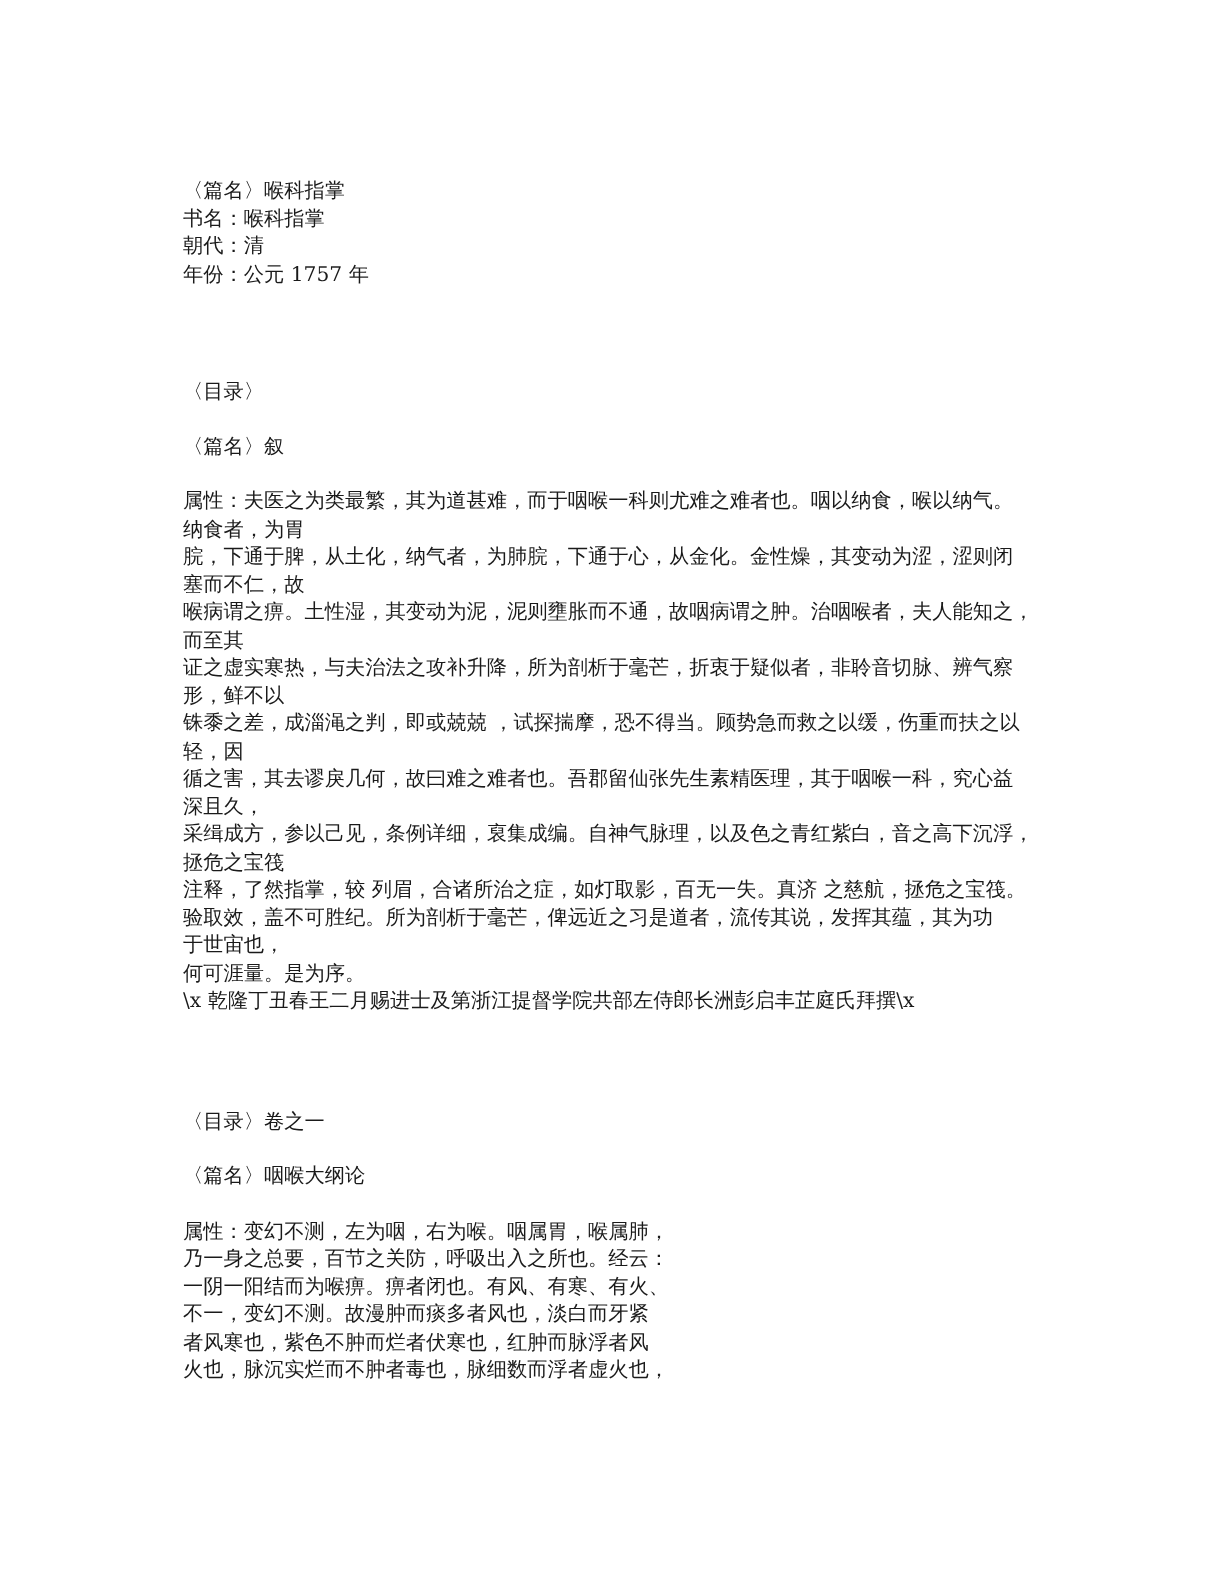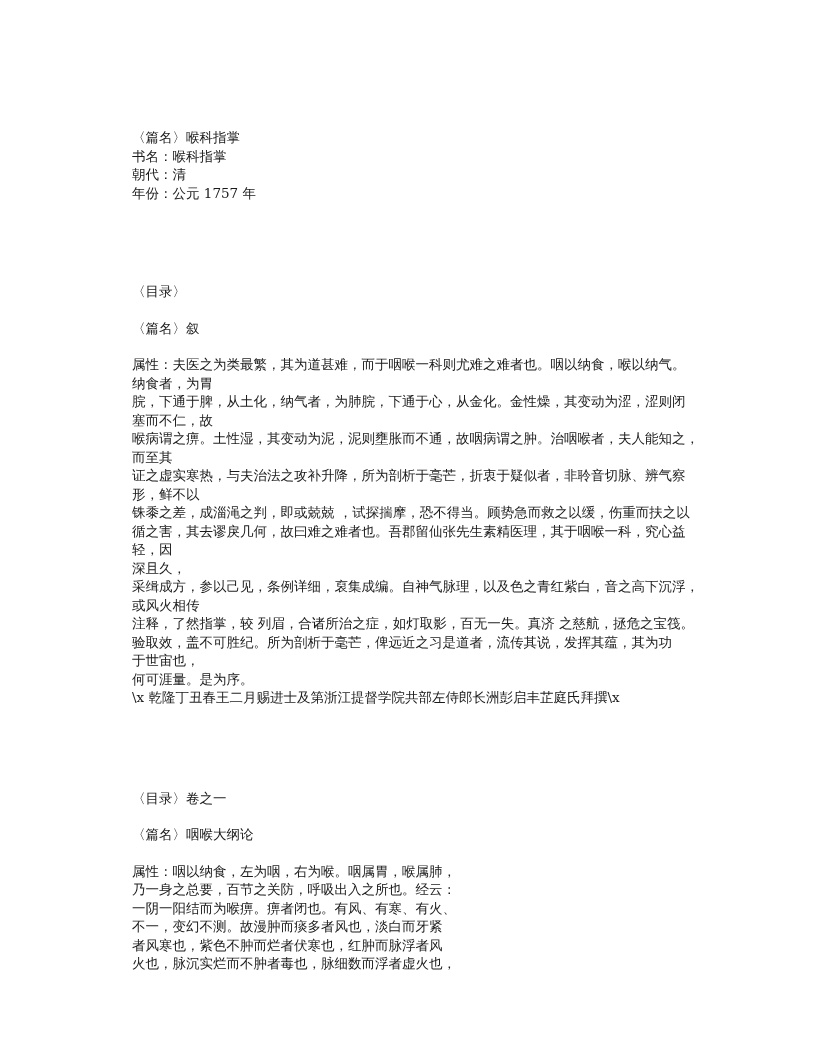--- a/index.html
+++ b/index.html
@@ -1,20 +1,20 @@
 <!DOCTYPE html>
 <html><head>
   <meta charset="utf-8">
   <style>
     html, body { margin: 0; padding: 0; background: #ffffff; }
     body { width: 816px; height: 1056px; position: relative; overflow: hidden;
       font-family: "DejaVu Serif", "Liberation Serif", serif; color: #1a1a1a; }
     .page { position: absolute; left: 120px; top: 116px; width: 600px; }
     .line { font-size: 13.5px; line-height: 18.5px; white-space: pre; margin: 0; }
-    .block { margin: 12px; }
+    .block { margin: 2px; }
     .gap-lg { height: 56px; }
     .gap-md { height: 18px; }
     .para .line { white-space: pre; }
   </style>
 </head>
 <body>
 
 <div class="page">
   <div class="block">
     <p class="line">〈篇名〉喉科指掌</p>
@@ -33,42 +33,42 @@
     <div class="para">
       <p class="line">属性：夫医之为类最繁，其为道甚难，而于咽喉一科则尤难之难者也。咽以纳食，喉以纳气。</p>
       <p class="line">纳食者，为胃</p>
       <p class="line">脘，下通于脾，从土化，纳气者，为肺脘，下通于心，从金化。金性燥，其变动为涩，涩则闭</p>
       <p class="line">塞而不仁，故</p>
       <p class="line">喉病谓之痹。土性湿，其变动为泥，泥则壅胀而不通，故咽病谓之肿。治咽喉者，夫人能知之，</p>
       <p class="line">而至其</p>
       <p class="line">证之虚实寒热，与夫治法之攻补升降，所为剖析于毫芒，折衷于疑似者，非聆音切脉、辨气察</p>
       <p class="line">形，鲜不以</p>
       <p class="line">铢黍之差，成淄渑之判，即或兢兢 ，试探揣摩，恐不得当。顾势急而救之以缓，伤重而扶之以</p>
+      <p class="line">轻，因</p>
       <p class="line">循之害，其去谬戾几何，故曰难之难者也。吾郡留仙张先生素精医理，其于咽喉一科，究心益</p>
-      <p class="line">轻，因</p>
       <p class="line">深且久，</p>
       <p class="line">采缉成方，参以己见，条例详细，裒集成编。自神气脉理，以及色之青红紫白，音之高下沉浮，</p>
-      <p class="line">或风火相传</p>
+      <p class="line">拯危之宝筏</p>
       <p class="line">注释，了然指掌，较 列眉，合诸所治之症，如灯取影，百无一失。真济 之慈航，拯危之宝筏。</p>
       <p class="line">验取效，盖不可胜纪。所为剖析于毫芒，俾远近之习是道者，流传其说，发挥其蕴，其为功</p>
       <p class="line">于世宙也，</p>
       <p class="line">何可涯量。是为序。</p>
       <p class="line">\x 乾隆丁丑春王二月赐进士及第浙江提督学院共部左侍郎长洲彭启丰芷庭氏拜撰\x</p>
     </div>
   </div>
 
   <div class="gap-lg" style="height:58px"></div>
 
   <div class="block">
     <p class="line">〈目录〉卷之一</p>
     <div class="gap-md"></div>
     <p class="line">〈篇名〉咽喉大纲论</p>
     <div class="gap-md"></div>
     <div class="para">
-      <p class="line">属性：咽以纳食，左为咽，右为喉。咽属胃，喉属肺，</p>
+      <p class="line">属性：变幻不测，左为咽，右为喉。咽属胃，喉属肺，</p>
       <p class="line">乃一身之总要，百节之关防，呼吸出入之所也。经云：</p>
       <p class="line">一阴一阳结而为喉痹。痹者闭也。有风、有寒、有火、</p>
       <p class="line">不一，变幻不测。故漫肿而痰多者风也，淡白而牙紧</p>
       <p class="line">者风寒也，紫色不肿而烂者伏寒也，红肿而脉浮者风</p>
       <p class="line">火也，脉沉实烂而不肿者毒也，脉细数而浮者虚火也，</p>
     </div>
   </div>
 </div>
 
 </body></html>

